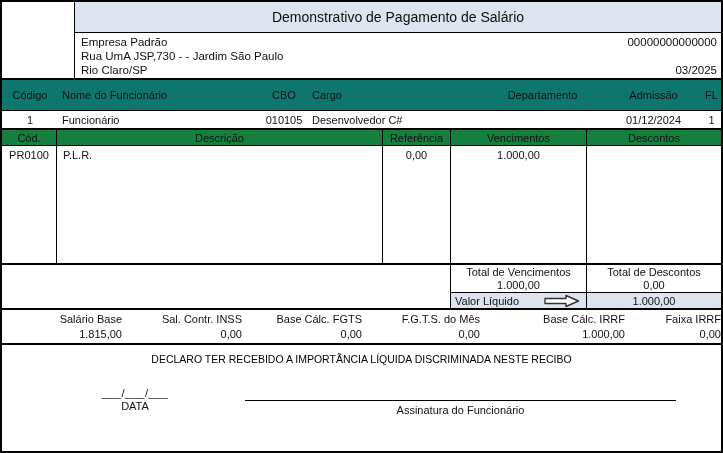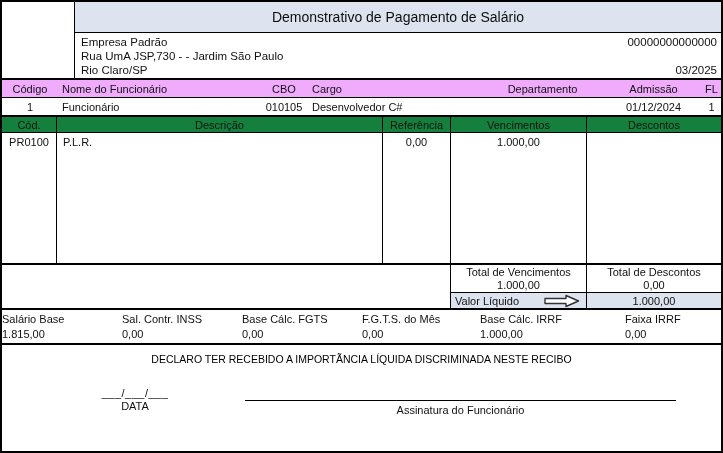--- a/index.html
+++ b/index.html
@@ -22,21 +22,21 @@
   .header-right { flex:1; display:flex; flex-direction:column; min-width:0; }
   .title-bar {
     height:36px; background:#dde4ef; border-bottom:1px solid #000;
     display:flex; align-items:center; justify-content:center;
     font-size:14px; color:#0d0d0d;
   }
   .company { flex:1; padding:2px 4px 1px 6px; display:flex; flex-direction:column; justify-content:space-between; font-size:11.5px; }
   .company-line { display:flex; justify-content:space-between; align-items:baseline; line-height:14px; }
   
   .emp-grid { display:grid; grid-template-columns:56px 202px 48px 172px 125px 97px 1fr; align-items:center; font-size:11px; }
-  .emp-header { border-top:2px solid #000; border-bottom:1px solid #000; background:#f0abfc; height:20px; flex-shrink:0; }
+  .emp-header { border-top:2px solid #000; border-bottom:1px solid #000; background:#0f766e; height:33px; flex-shrink:0; }
   .emp-values { height:17px; flex-shrink:0; }
   .c-center { text-align:center; }
   .c-left { padding-left:4px; text-align:left; }
   
   .items { flex:1; border-top:2px solid #000; display:flex; flex-direction:column; min-height:0; }
   .items-grid { display:grid; grid-template-columns:55px 326px 68px 136px 1fr; }
   .items-header { background:#15803d; border-bottom:1px solid #000; font-size:11px; flex-shrink:0; }
   .items-header > div { padding:2px 0 1px; text-align:center; border-right:1px solid #000; }
   .items-header > div:last-child { border-right:none; }
   .items-body { flex:1; min-height:0; }
@@ -53,21 +53,21 @@
   .totals-left { border-right:1px solid #000; background:#fff; }
   .tcol { display:flex; flex-direction:column; min-width:0; }
   .tcol.venc { border-right:1px solid #000; }
   .tlabel { text-align:center; padding-top:1px; line-height:13px; }
   .tvalue { text-align:center; line-height:13px; }
   .tliquid { flex:1; border-top:1px solid #000; background:#dde4ef; display:flex; align-items:center; }
   .tliquid.label-cell { justify-content:space-between; padding:0 6px 0 4px; }
   .tliquid.value-cell { justify-content:center; }
   .arrow-icon { display:inline-flex; }
   
-  .bases { height:35px; border-top:2px solid #000; display:grid; grid-template-columns:120px 120px 120px 118px 145px 1fr; flex-shrink:0; font-size:11px; text-align:left; }
+  .bases { height:35px; border-top:2px solid #000; display:grid; grid-template-columns:120px 120px 120px 118px 145px 1fr; flex-shrink:0; font-size:11px; text-align:right; }
   .base-col { display:flex; flex-direction:column; justify-content:center; gap:2px; padding:1px 0; }
   .base-col div { line-height:13px; }
   
   .decl-sec { height:108px; border-top:2px solid #000; position:relative; flex-shrink:0; }
   .decl-text { text-align:center; padding-top:8px; font-size:10.5px; color:#000; }
   .date-block { position:absolute; left:83px; top:42px; width:100px; text-align:center; font-size:11px; }
   .date-blanks { letter-spacing:0.5px; line-height:13px; }
   .date-label { line-height:13px; }
   .sig-block { position:absolute; left:243px; right:45px; top:55px; }
   .sig-line { border-top:1px solid #000; height:0; }

